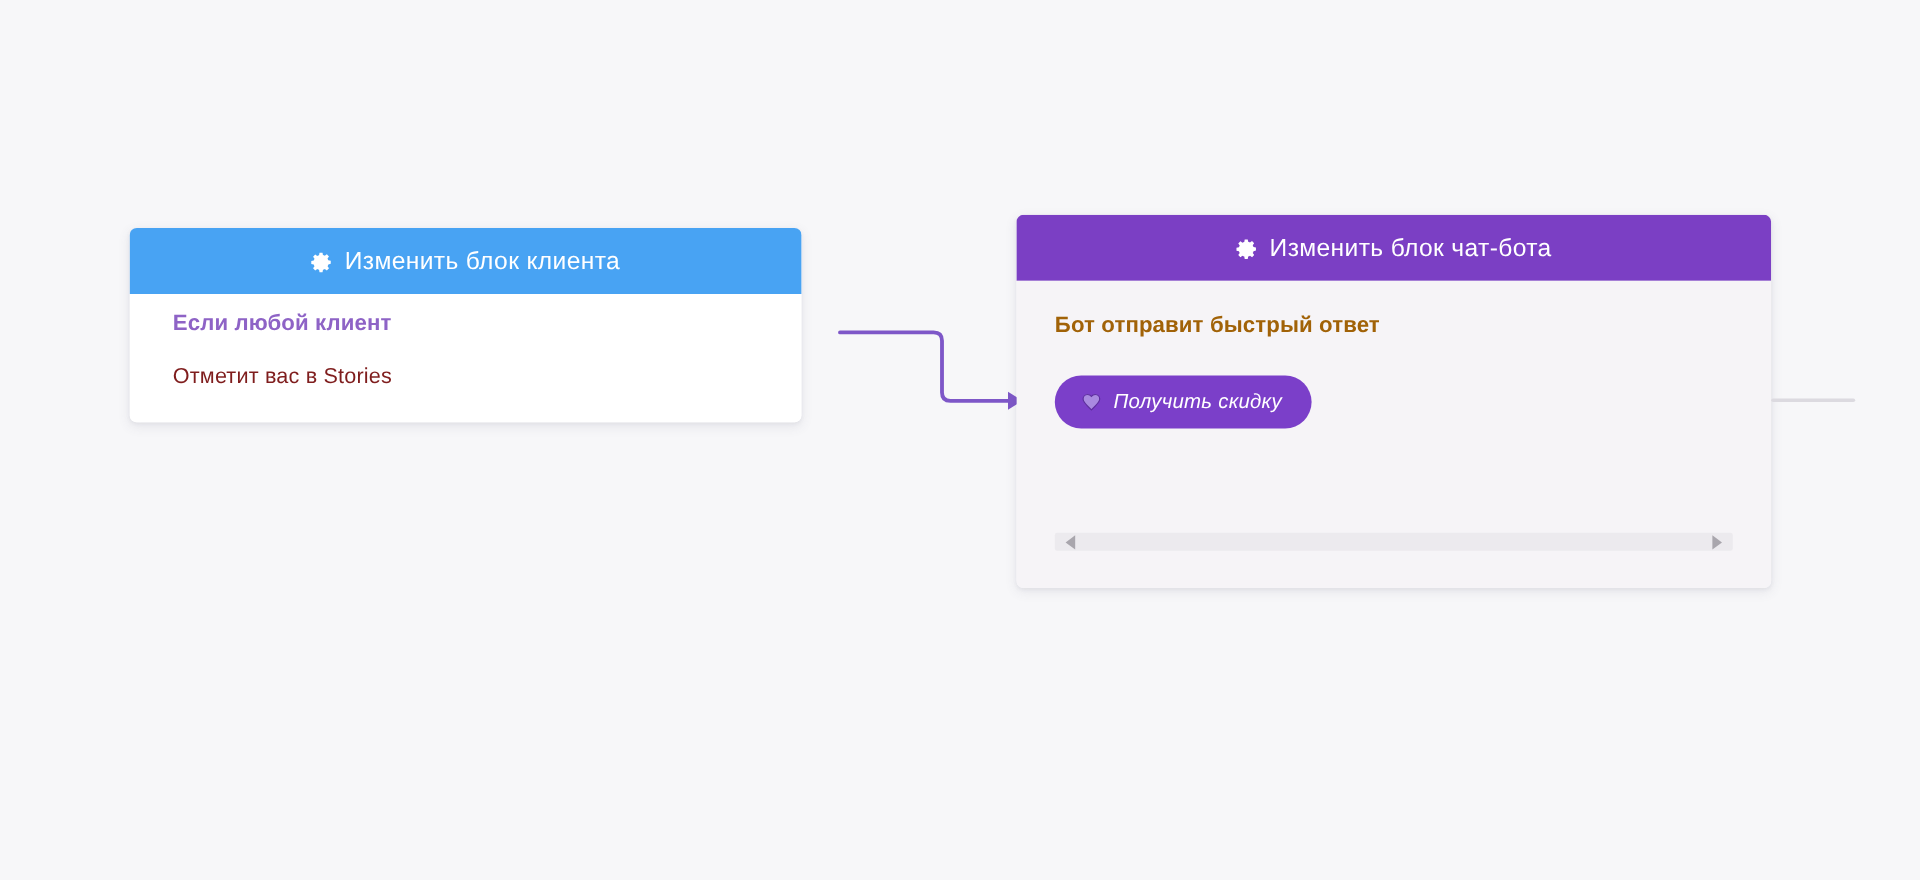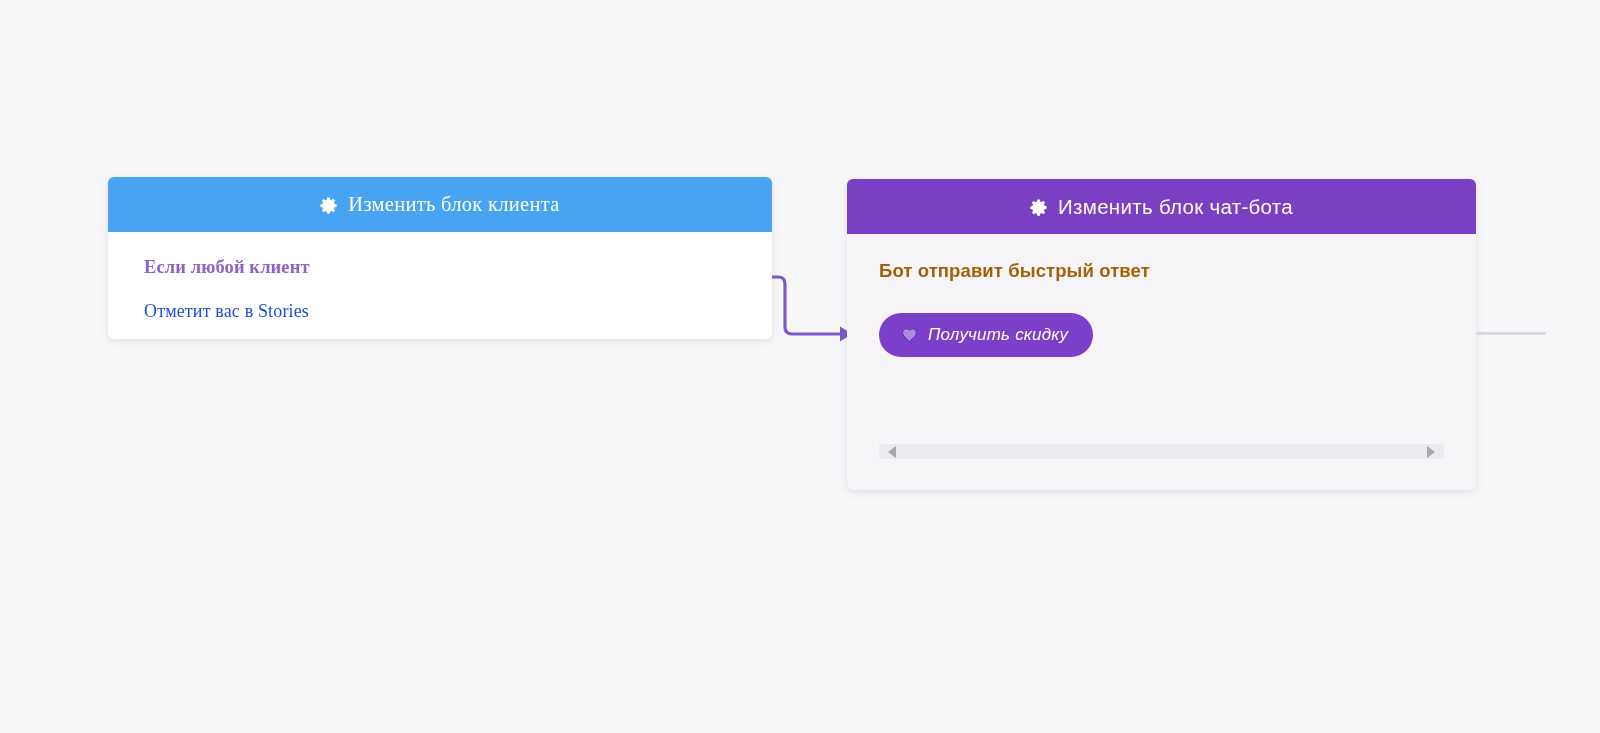--- a/index.html
+++ b/index.html
@@ -51,41 +51,40 @@
   }
   .block-title {
     font-size: 18.5px;
     font-weight: 700;
     letter-spacing: 0.1px;
     margin: 0 0 16px 0;
   }
   .block-text {
     font-size: 18px;
     line-height: 34px;
-    color: #1d4ed8;
+    color: #7f1d1d;
     letter-spacing: 0.15px;
     margin: 0;
     font-weight: 400;
   }
 
   
   #card-client {
     left: 108px;
-    top: 177px;
-    width: 664px;
-    font-family: Liberation Serif, serif;
+    top: 190px;
+    width: 560px;
   }
   #card-client .card-header {
     background: #48a3f3;
   }
   #card-client .card-body {
     background: #ffffff;
     height: 107px;
     box-sizing: border-box;
-    padding-top: 25px;
+    padding-top: 13px;
   }
   #card-client .block-title {
     color: #8e63c6;
   }
 
   
   #card-bot {
     left: 847px;
     top: 179px;
     width: 629px;

